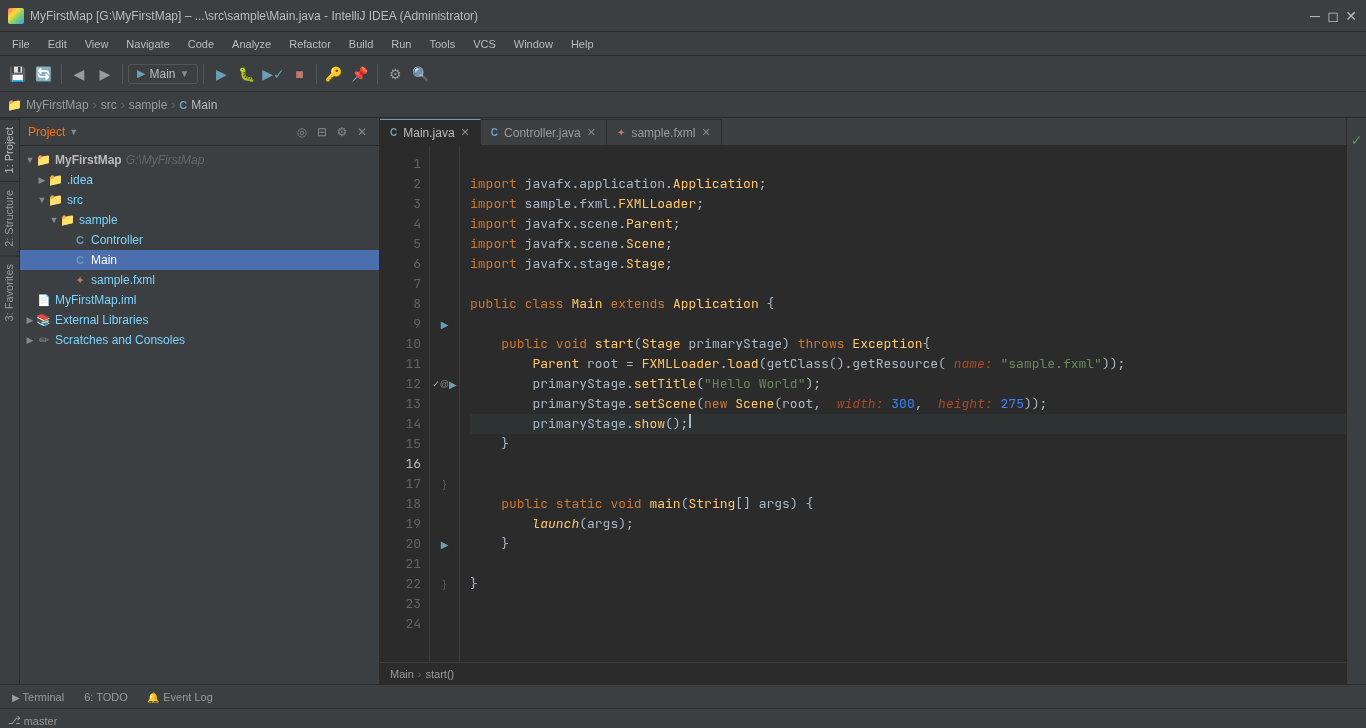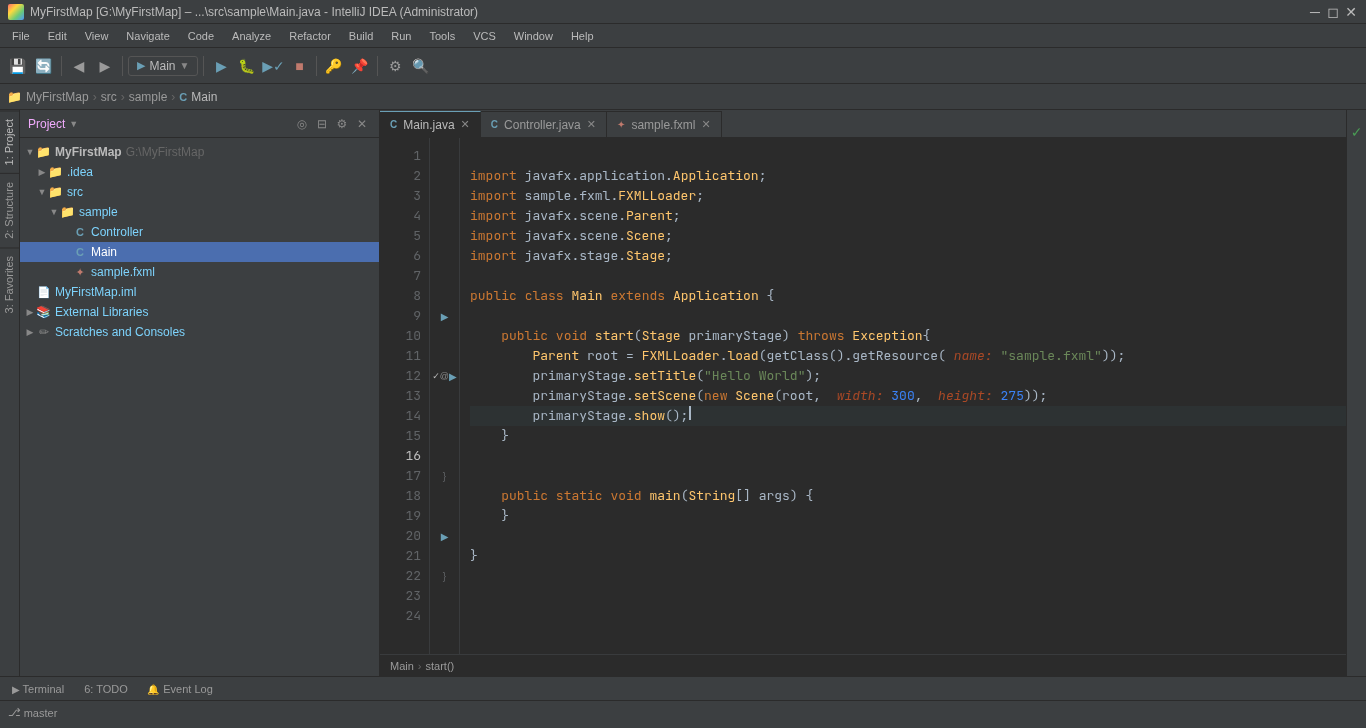--- a/index.html
+++ b/index.html
@@ -1,19 +1,19 @@
 <!DOCTYPE html>
 <html><head>
   <meta charset="utf-8">
   <style>
     * { margin: 0; padding: 0; box-sizing: border-box; }
     body { font-family: 'Segoe UI', Arial, sans-serif; font-size: 12px; background: #3c3f41; color: #a9b7c6; width: 1366px; height: 728px; overflow: hidden; }
 
     
-    #title-bar { background: #3c3f41; height: 24px; display: flex; align-items: center; justify-content: space-between; padding: 0 8px; border-bottom: 1px solid #2b2b2b; }
+    #title-bar { background: #3c3f41; height: 32px; display: flex; align-items: center; justify-content: space-between; padding: 0 8px; border-bottom: 1px solid #2b2b2b; }
     #title-bar .title-left { display: flex; align-items: center; gap: 6px; }
     #title-bar .window-controls { display: flex; gap: 4px; }
     #title-bar .win-btn { width: 14px; height: 14px; border: none; background: transparent; color: #bbb; cursor: pointer; font-size: 14px; display: flex; align-items: center; justify-content: center; }
 
     
     #menu-bar { background: #3c3f41; height: 24px; display: flex; align-items: center; padding: 0 4px; border-bottom: 1px solid #2b2b2b; gap: 2px; }
     .menu-item { padding: 2px 8px; color: #bbb; cursor: pointer; font-size: 11px; border-radius: 2px; }
 
     
     #toolbar { background: #3c3f41; height: 36px; display: flex; align-items: center; padding: 0 6px; border-bottom: 1px solid #2b2b2b; gap: 2px; }
@@ -38,21 +38,21 @@
     #project-header .proj-action-btn { width: 18px; height: 18px; color: #888; cursor: pointer; display: flex; align-items: center; justify-content: center; font-size: 12px; }
 
     #project-tree { flex: 1; overflow-y: auto; padding: 4px 0; }
     .tree-item { display: flex; align-items: center; padding: 2px 0; cursor: pointer; white-space: nowrap; }
     .tree-item.selected { background: #4b6eaf; }
     .tree-indent { display: inline-block; }
     .tree-arrow { width: 12px; height: 12px; display: inline-flex; align-items: center; justify-content: center; font-size: 9px; color: #888; }
     .tree-icon { width: 16px; height: 16px; display: inline-flex; align-items: center; justify-content: center; margin-right: 3px; font-size: 12px; }
     .tree-label { font-size: 12px; color: #7dd3fc; }
     .tree-label.bold { font-weight: bold; color: #bbb; }
-    .tree-label.path { color: #666; margin-left: 4px; }
+    .tree-label.path { color: #666; margin-left: 4px; font-style: italic; }
 
     
     #editor-area { flex: 1; display: flex; flex-direction: column; background: #2b2b2b; }
     #editor-tabs { height: 28px; background: #3c3f41; display: flex; align-items: flex-end; border-bottom: 1px solid #2b2b2b; }
     .editor-tab { height: 26px; padding: 0 10px; display: flex; align-items: center; gap: 6px; font-size: 12px; color: #9a9a9a; cursor: pointer; border-right: 1px solid #2b2b2b; border-top: 1px solid #2b2b2b; background: #3c3f41; }
     .editor-tab.active { background: #2b2b2b; color: #bbb; border-top: 1px solid #6a9fb5; }
     .editor-tab .tab-close { color: #888; font-size: 11px; cursor: pointer; }
 
     
     #code-editor { flex: 1; display: flex; overflow: hidden; }
@@ -168,21 +168,21 @@
 
   <div id="left-panel-tabs">
     <div class="vert-tab" style="color:#bbb;">1: Project</div>
     <div class="vert-tab">2: Structure</div>
     <div class="vert-tab">3: Favorites</div>
   </div>
 
   <div id="project-panel">
     <div id="project-header">
       <div class="proj-title">
-        <span style="color:#f0abfc;">Project</span>
+        <span style="color:#f97316;">Project</span>
         <span style="font-size:9px;color:#888;">▼</span>
       </div>
       <div class="proj-actions">
         <span class="proj-action-btn">◎</span>
         <span class="proj-action-btn">⊟</span>
         <span class="proj-action-btn">⚙</span>
         <span class="proj-action-btn">✕</span>
       </div>
     </div>
     <div id="project-tree">
@@ -356,20 +356,21 @@
         <div class="code-line">&nbsp;</div>
         <div class="code-line"><span class="plain">    </span><span class="kw">public</span><span class="plain"> </span><span class="kw">void</span><span class="plain"> </span><span class="method">start</span><span class="plain">(</span><span class="cls">Stage</span><span class="plain"> primaryStage) </span><span class="kw">throws</span><span class="plain"> </span><span class="cls">Exception</span><span class="plain">{</span></div>
         <div class="code-line"><span class="plain">        </span><span class="cls">Parent</span><span class="plain"> root = </span><span class="cls">FXMLLoader</span><span class="plain">.</span><span class="method">load</span><span class="plain">(getClass().getResource( </span><span class="param-name">name:</span><span class="plain"> </span><span class="str">"sample.fxml"</span><span class="plain">));</span></div>
         <div class="code-line"><span class="plain">        primaryStage.</span><span class="method">setTitle</span><span class="plain">(</span><span class="str">"Hello World"</span><span class="plain">);</span></div>
         <div class="code-line"><span class="plain">        primaryStage.</span><span class="method">setScene</span><span class="plain">(</span><span class="kw">new</span><span class="plain"> </span><span class="cls">Scene</span><span class="plain">(root,  </span><span class="param-name">width:</span><span class="plain"> </span><span class="num">300</span><span class="plain">,  </span><span class="param-name">height:</span><span class="plain"> </span><span class="num">275</span><span class="plain">));</span></div>
         <div class="code-line highlighted"><span class="plain">        primaryStage.</span><span class="method">show</span><span class="plain">();</span><span style="display:inline-block;width:2px;height:14px;background:#a9b7c6;margin-left:1px;vertical-align:middle;"></span></div>
         <div class="code-line"><span class="plain">    }</span></div>
         <div class="code-line">&nbsp;</div>
         <div class="code-line">&nbsp;</div>
         <div class="code-line"><span class="plain">    </span><span class="kw">public</span><span class="plain"> </span><span class="kw">static</span><span class="plain"> </span><span class="kw">void</span><span class="plain"> </span><span class="method">main</span><span class="plain">(</span><span class="cls">String</span><span class="plain">[] args) {</span></div>
+        <div class="code-line"><span class="plain">        </span><span class="method" style="font-style:italic;">launch</span><span class="plain">(args);</span></div>
         <div class="code-line"><span class="plain">    }</span></div>
         <div class="code-line">&nbsp;</div>
         <div class="code-line"><span class="plain">}</span></div>
       </div>
     </div>
 
     <div id="editor-breadcrumb">
       <span style="color:#9a9a9a;">Main</span>
       <span style="color:#666;">›</span>
       <span style="color:#9a9a9a;">start()</span>

